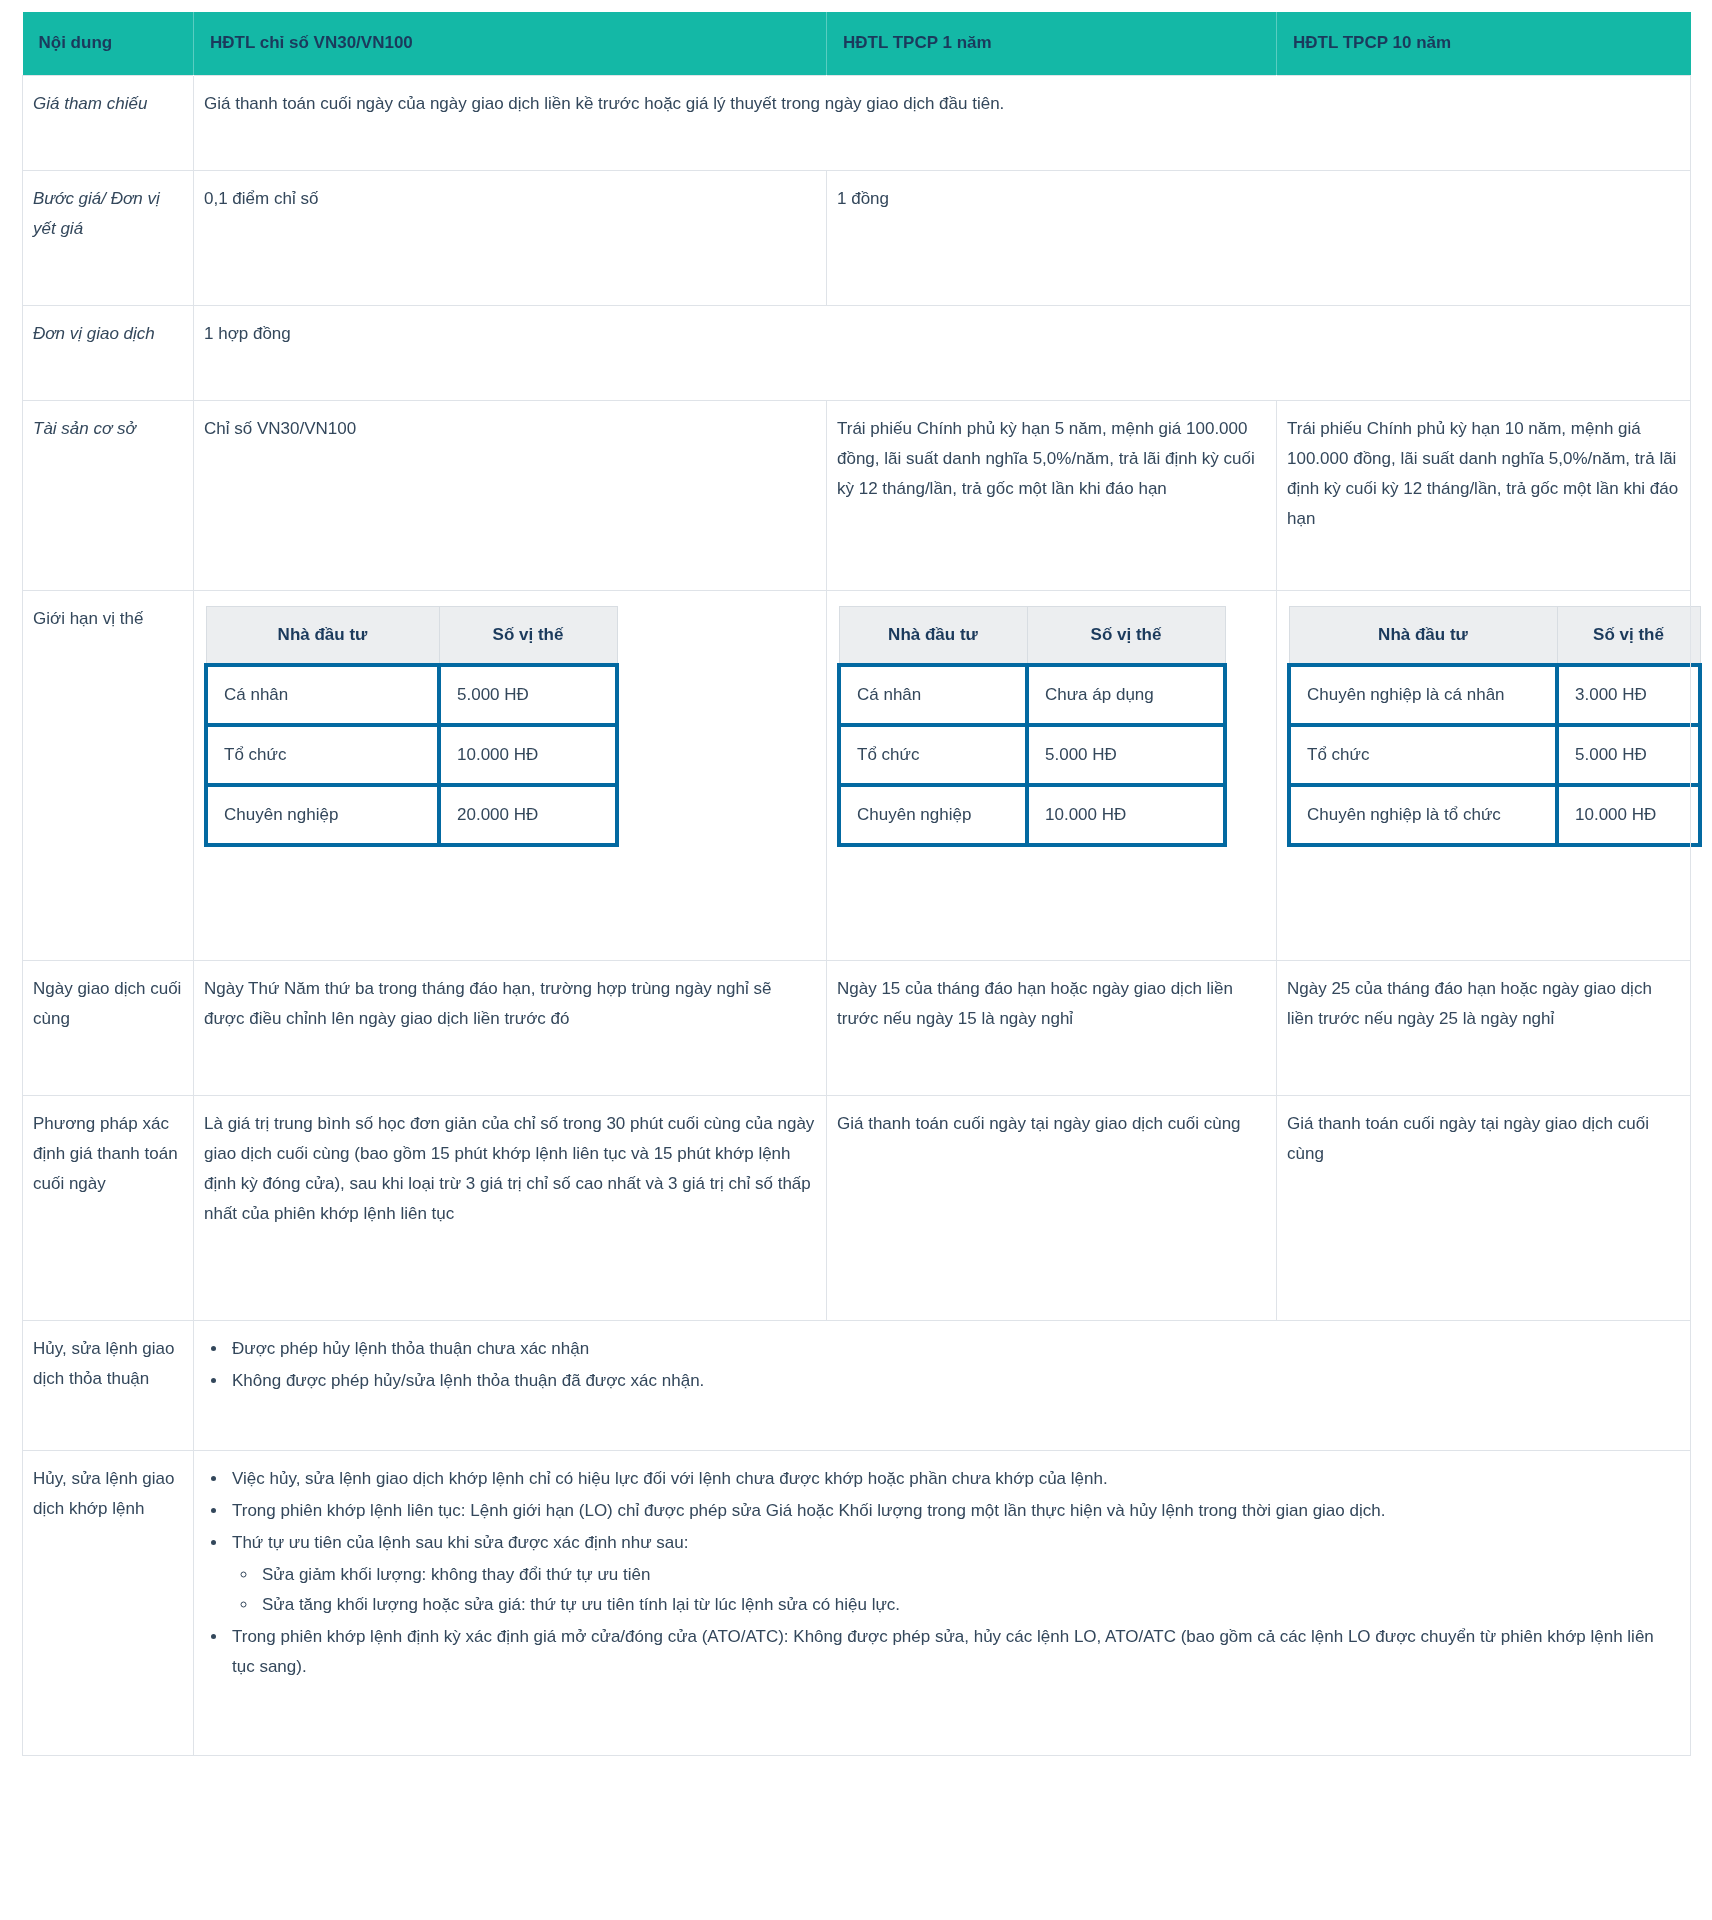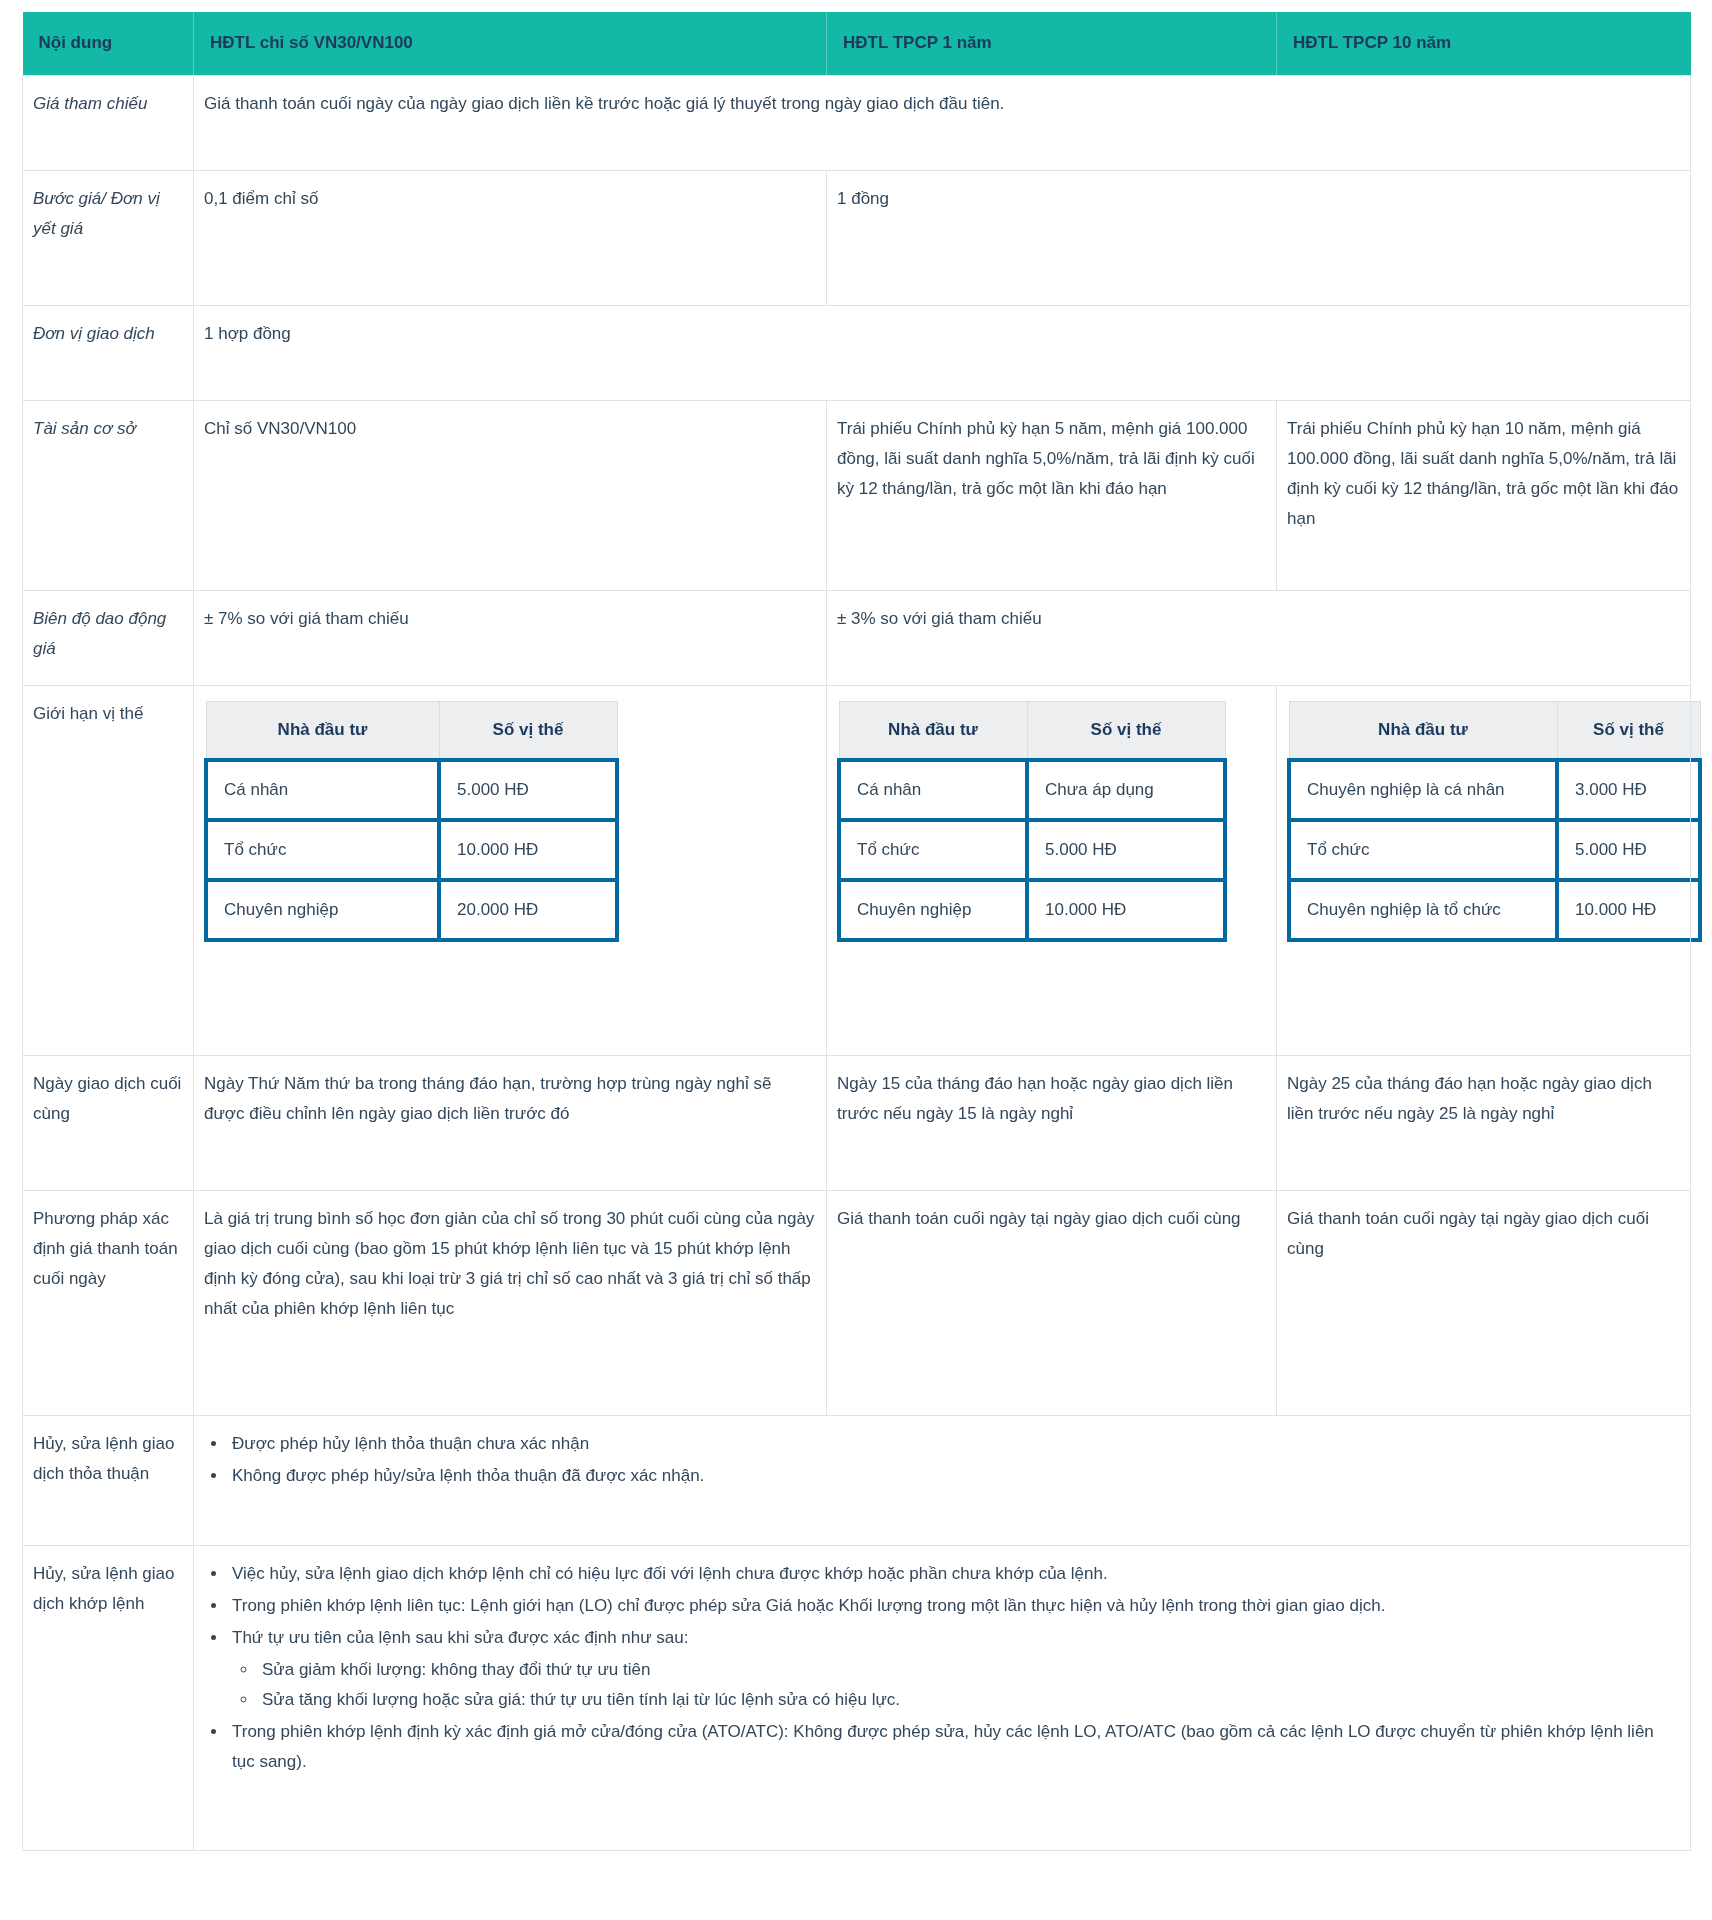--- a/index.html
+++ b/index.html
@@ -103,25 +103,20 @@
         <td colspan="3">1 hợp đồng</td>
       </tr>
 
       <tr style="height:190px">
         <td class="lbl it">Tài sản cơ sở</td>
         <td>Chỉ số VN30/VN100</td>
         <td>Trái phiếu Chính phủ kỳ hạn 5 năm, mệnh giá 100.000 đồng, lãi suất danh nghĩa 5,0%/năm, trả lãi định kỳ cuối kỳ 12 tháng/lần, trả gốc một lần khi đáo hạn</td>
         <td>Trái phiếu Chính phủ kỳ hạn 10 năm, mệnh giá 100.000 đồng, lãi suất danh nghĩa 5,0%/năm, trả lãi định kỳ cuối kỳ 12 tháng/lần, trả gốc một lần khi đáo hạn</td>
       </tr>
 
-      <tr style="height:95px">
-        <td class="lbl it">Biên độ dao động giá</td>
-        <td>± 7% so với giá tham chiếu</td>
-        <td colspan="2">± 3% so với giá tham chiếu</td>
-      </tr>
 
 
       <tr style="height:370px">
         <td class="lbl">Giới hạn vị thế</td>
         <td>
           <table class="nt nt-a">
             <tbody>
                 <tr>
               <th class="c1">Nhà đầu tư</th>
               <th class="c2">Số vị thế</th>

